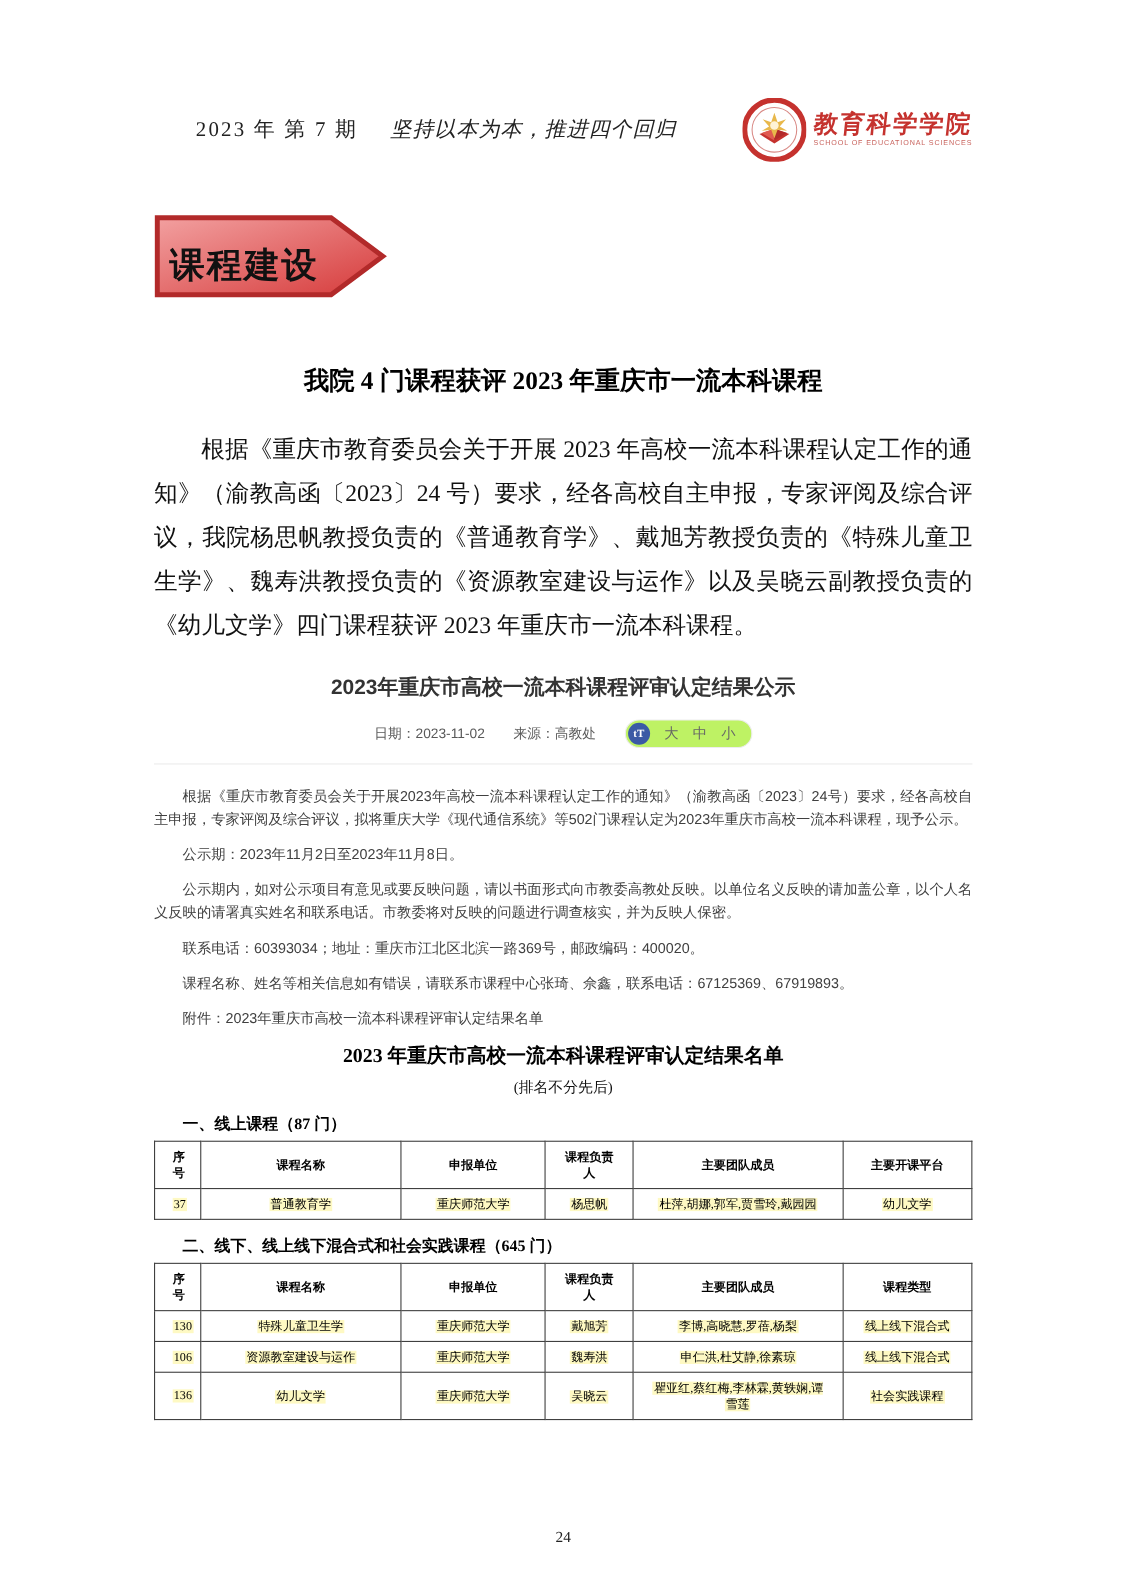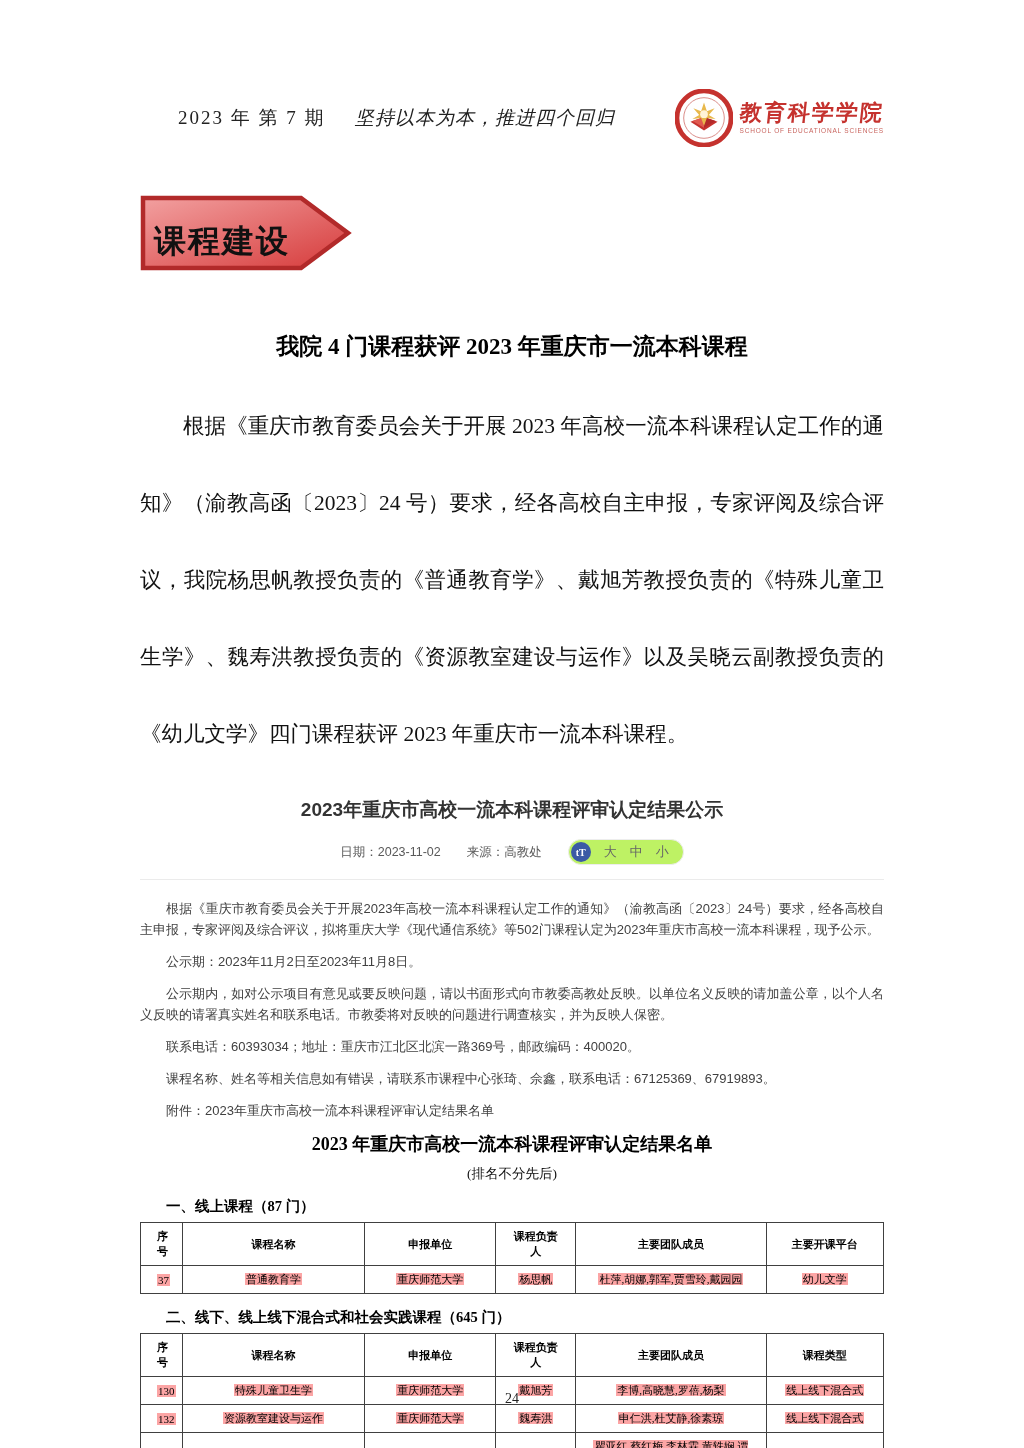--- a/index.html
+++ b/index.html
@@ -24,21 +24,21 @@
   .logo-cn { font-family: "Liberation Serif", serif; font-weight: bold; font-size: 22px; color: #c5322e; letter-spacing: 2px; transform: skewX(-6deg); }
   .logo-en { font-size: 6.5px; color: #c9655f; letter-spacing: 0.8px; margin-top: 4px; font-family: "Liberation Sans", sans-serif; }
 
   
   .banner-wrap { position: relative; margin-top: 48px; width: 212px; height: 96px; }
   .banner-svg { position: absolute; left: 0; top: 0; }
   .banner-label { position: absolute; left: 14px; top: 50%; transform: translateY(-52%); font-size: 32px; font-weight: bold; color: #111; letter-spacing: 2px; }
 
   
   .article-title { margin-top: 40px; text-align: center; font-size: 23px; font-weight: bold; color: #000; }
-  .article-body { margin-top: 26px; font-size: 21.5px; line-height: 77px; text-align: justify; color: #111; }
+  .article-body { margin-top: 26px; font-size: 21.5px; line-height: 40px; text-align: justify; color: #111; }
   .article-body p { text-indent: 2em; }
 
   
   .notice { margin-top: 24px; font-family: "Liberation Sans", sans-serif; color: #3c3c3c; }
   .notice-title { text-align: center; font-size: 19px; font-weight: bold; color: #333; }
   .notice-meta { margin-top: 16px; display: flex; align-items: center; justify-content: center; gap: 26px; font-size: 12.5px; color: #595959; }
   .fs-widget { display: flex; align-items: center; border: 1px solid #ededed; border-radius: 14px; padding: 2px 14px 2px 2px; gap: 13px; background: #bef264; }
   .fs-circle { width: 20px; height: 20px; border-radius: 50%; background: #3b5aa5; color: #fff; font-size: 10px; font-weight: bold; display: flex; align-items: center; justify-content: center; font-family: "Liberation Serif", serif; }
   .fs-opt { color: #666; font-size: 13px; cursor: pointer; }
   .notice-divider { margin-top: 14px; border-top: 1px solid #ebebeb; }
@@ -52,21 +52,21 @@
   .section-heading { font-size: 14.5px; font-weight: bold; color: #000; margin: 14px 0 6px 26px; }
   table.results-table { width: 100%; border-collapse: collapse; table-layout: fixed; }
   table.results-table th, table.results-table td {
     border: 1px solid #404040; text-align: center; vertical-align: middle;
     font-size: 11px; padding: 6px 16px; color: #000;
   }
   table.results-table th { font-weight: bold; font-family: "Liberation Sans", sans-serif; }
   .col-no { width: 5.6%; } .col-name { width: 24.6%; } .col-unit { width: 17.6%; }
   .col-leader { width: 10.8%; } .col-team { width: 25.6%; } .col-plat { width: 15.8%; }
   td.no-cell { text-align: left; padding-left: 3px; }
-  .hl { background: #fca5a5; padding: 0 1px; }
+  .hl { background: #fef9c3; padding: 0 1px; }
 
   .page-number { position: absolute; bottom: 58px; left: 0; width: 100%; text-align: center; font-size: 14px; color: #222; }
 </style>
 </head>
 <body>
 
 <div class="page">
   <div class="content">
 
     <div class="hdr">
@@ -185,21 +185,21 @@
         </tr>
         <tr>
           <td class="no-cell"><span class="hl">130</span></td>
           <td><span class="hl">特殊儿童卫生学</span></td>
           <td><span class="hl">重庆师范大学</span></td>
           <td><span class="hl">戴旭芳</span></td>
           <td><span class="hl">李博,高晓慧,罗蓓,杨梨</span></td>
           <td><span class="hl">线上线下混合式</span></td>
         </tr>
         <tr>
-          <td class="no-cell"><span class="hl">132</span></td>
+          <td class="no-cell"><span class="hl">106</span></td>
           <td><span class="hl">资源教室建设与运作</span></td>
           <td><span class="hl">重庆师范大学</span></td>
           <td><span class="hl">魏寿洪</span></td>
           <td><span class="hl">申仁洪,杜艾静,徐素琼</span></td>
           <td><span class="hl">线上线下混合式</span></td>
         </tr>
         <tr>
           <td class="no-cell"><span class="hl">136</span></td>
           <td><span class="hl">幼儿文学</span></td>
           <td><span class="hl">重庆师范大学</span></td>

